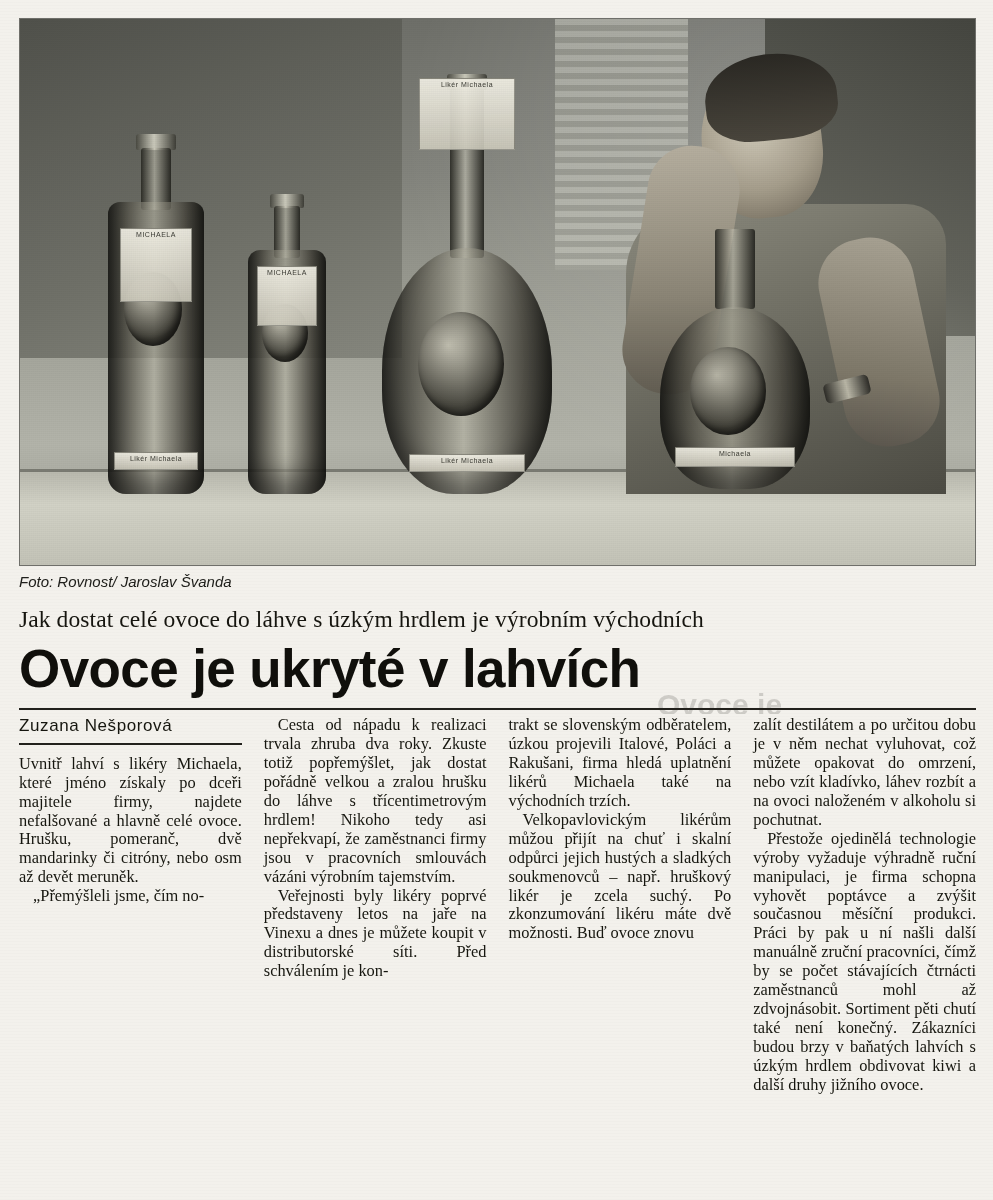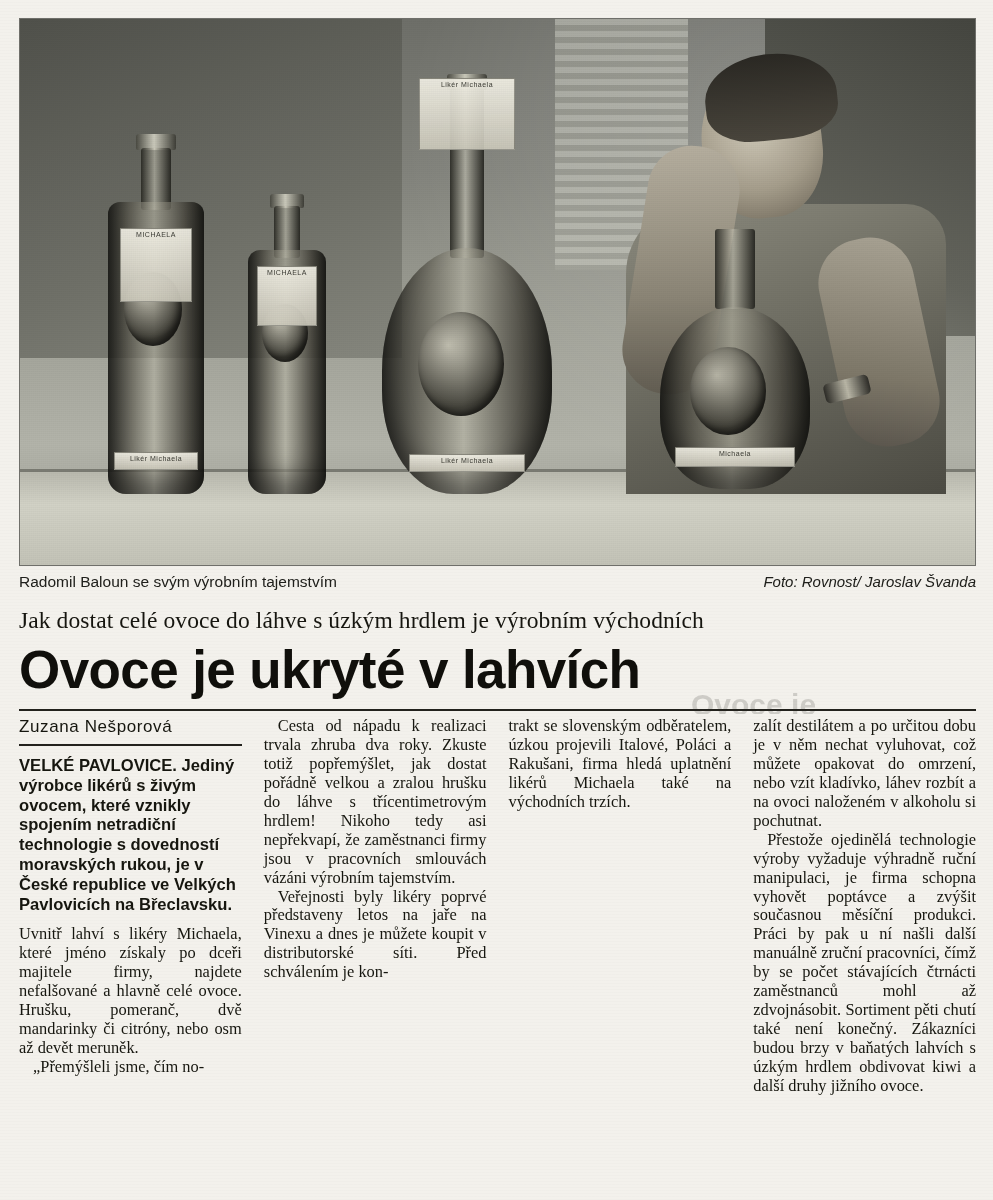--- a/index.html
+++ b/index.html
@@ -191,21 +191,21 @@
     margin: 8px auto 0 auto;
     font-family: "Liberation Sans", sans-serif;
     font-weight: bold;
     font-size: 53px;
     letter-spacing: -0.6px;
     color: #100f0b;
     line-height: 1.04;
   }
   .ghost-line {
     position: absolute;
-    right: 2px;
+    right: 36px;
     top: 688px;
     width: 300px;
     height: 26px;
     overflow: hidden;
     opacity: .18;
     font-family: "Liberation Sans", sans-serif;
     font-weight: bold;
     font-size: 30px;
     color: #2b2a24;
     pointer-events: none;
@@ -330,51 +330,50 @@
         <div class="b-label" style="top:140px; height:18px; left:10%; right:10%;">
           <small>Michaela</small>
         </div>
       </div>
     </div>
 
     <div class="grain"></div>
   </div>
 
   <div class="caption-row">
-    <div>Radomil Baloun se svým výrobním tajemstvím</div>
     <div class="caption-credit">Foto: Rovnost/ Jaroslav Švanda</div>
   </div>
 
   <div class="kicker">Jak dostat celé ovoce do láhve s úzkým hrdlem je výrobním východních</div>
   <div class="headline">Ovoce je ukryté v lahvích</div>
   <div class="ghost-line">Ovoce je</div>
   <div class="rule"></div>
 
   <div class="columns">
 
     <div class="col">
       <div class="col-inner">
         <div class="byline">Zuzana Nešporová</div>
         <div class="byline-rule"></div>
-        <div class="lede">VELKÉ PAVLOVICE. Jediný výrobce likérů s živým ovocem, které vznikly spojením netradiční technologie s dovedností moravských rukou, je v České republice ve Velkých Pavlovicích na Břeclavsku.</div>
         <p class="body first">Uvnitř lahví s likéry Michaela, které jméno získaly po dceři majitele firmy, najdete nefalšované a hlavně celé ovoce. Hrušku, pomeranč, dvě mandarinky či citróny, nebo osm až devět meruněk.</p>
         <p class="body">„Přemýšleli jsme, čím no-</p>
       </div>
     </div>
 
     <div class="col">
       <div class="col-inner">
         <p class="body">Cesta od nápadu k realizaci trvala zhruba dva roky. Zkuste totiž popřemýšlet, jak dostat pořádně velkou a zralou hrušku do láhve s třícentimetrovým hrdlem! Nikoho tedy asi nepřekvapí, že zaměstnanci firmy jsou v pracovních smlouvách vázáni výrobním tajemstvím.</p>
         <p class="body">Veřejnosti byly likéry poprvé představeny letos na jaře na Vinexu a dnes je můžete koupit v distributorské síti. Před schválením je kon-</p>
       </div>
     </div>
 
     <div class="col">
       <div class="col-inner">
         <p class="body first">trakt se slovenským odběratelem, úzkou projevili Italové, Poláci a Rakušani, firma hledá uplatnění likérů Michaela také na východních trzích.</p>
+        <p class="body">Velkopavlovickým likérům můžou přijít na chuť i skalní odpůrci jejich hustých a sladkých soukmenovců – např. hruškový likér je zcela suchý. Po zkonzumování likéru máte dvě možnosti. Buď ovoce znovu</p>
       </div>
     </div>
 
     <div class="col">
       <div class="col-inner">
         <p class="body first">zalít destilátem a po určitou dobu je v něm nechat vyluhovat, což můžete opakovat do omrzení, nebo vzít kladívko, láhev rozbít a na ovoci naloženém v alkoholu si pochutnat.</p>
         <p class="body">Přestože ojedinělá technologie výroby vyžaduje výhradně ruční manipulaci, je firma schopna vyhovět poptávce a zvýšit současnou měsíční produkci. Práci by pak u ní našli další manuálně zruční pracovníci, čímž by se počet stávajících čtrnácti zaměstnanců mohl až zdvojnásobit. Sortiment pěti chutí také není konečný. Zákazníci budou brzy v baňatých lahvích s úzkým hrdlem obdivovat kiwi a další druhy jižního ovoce.</p>
       </div>
     </div>
 

